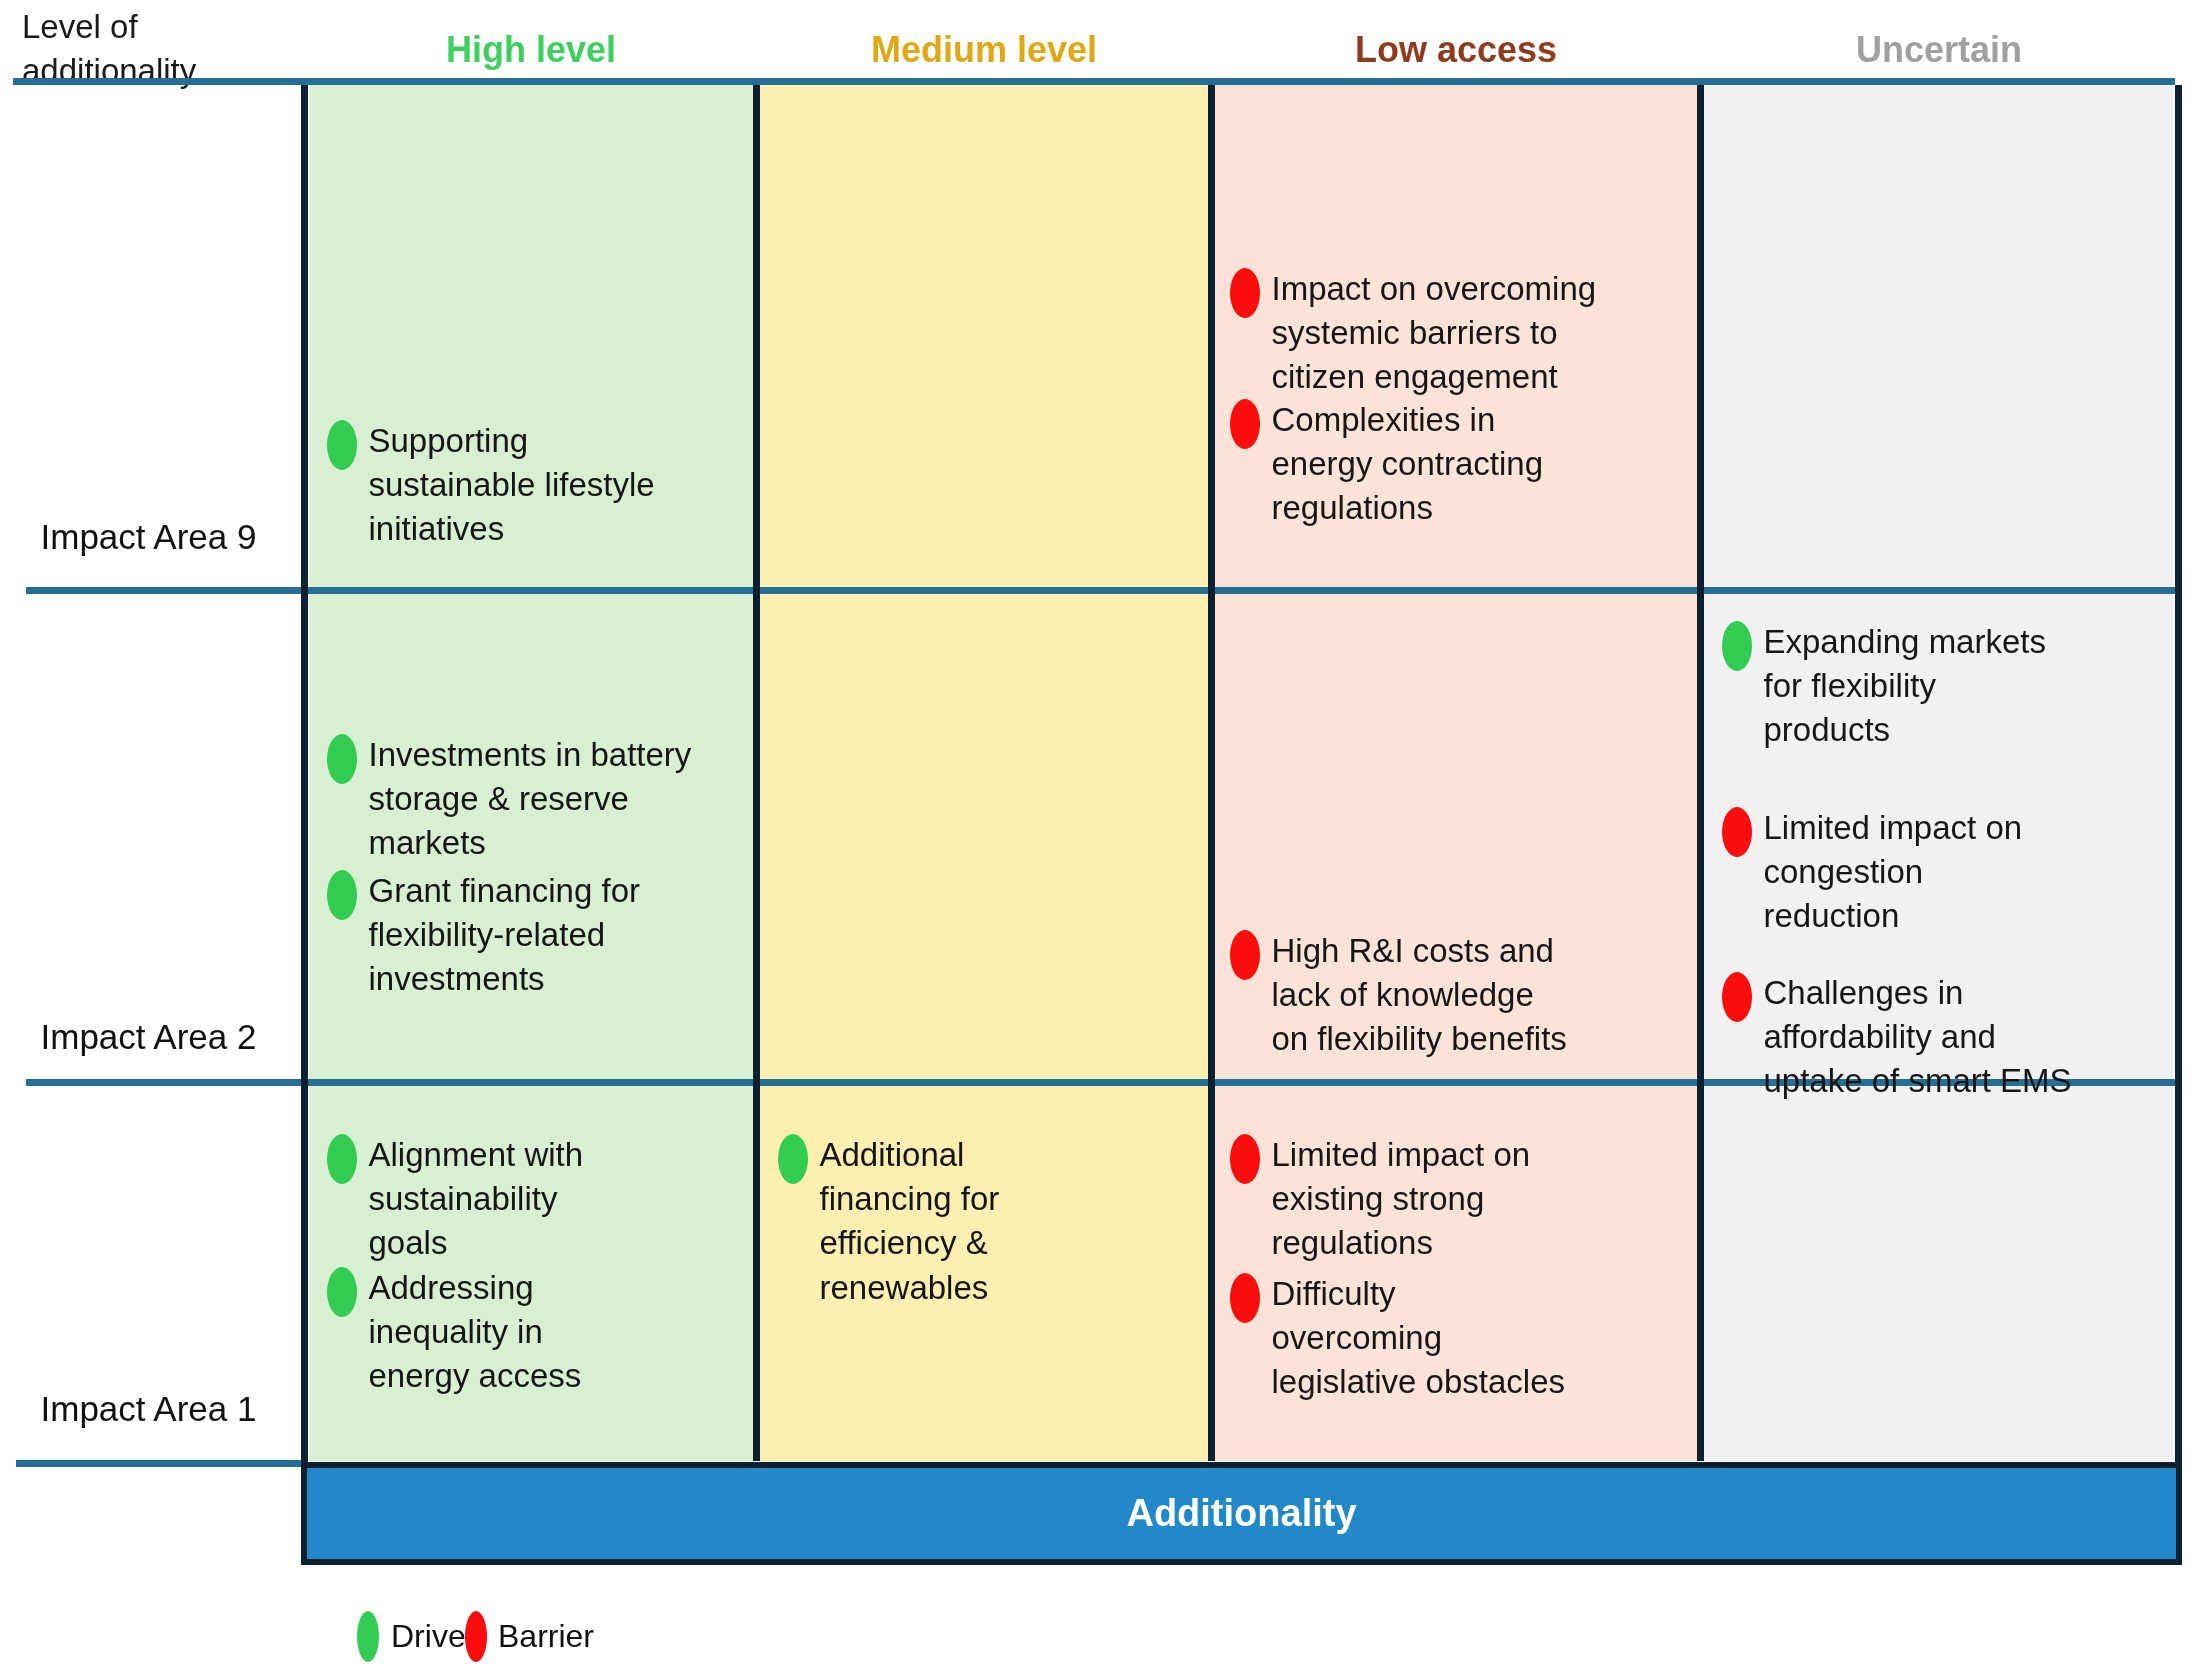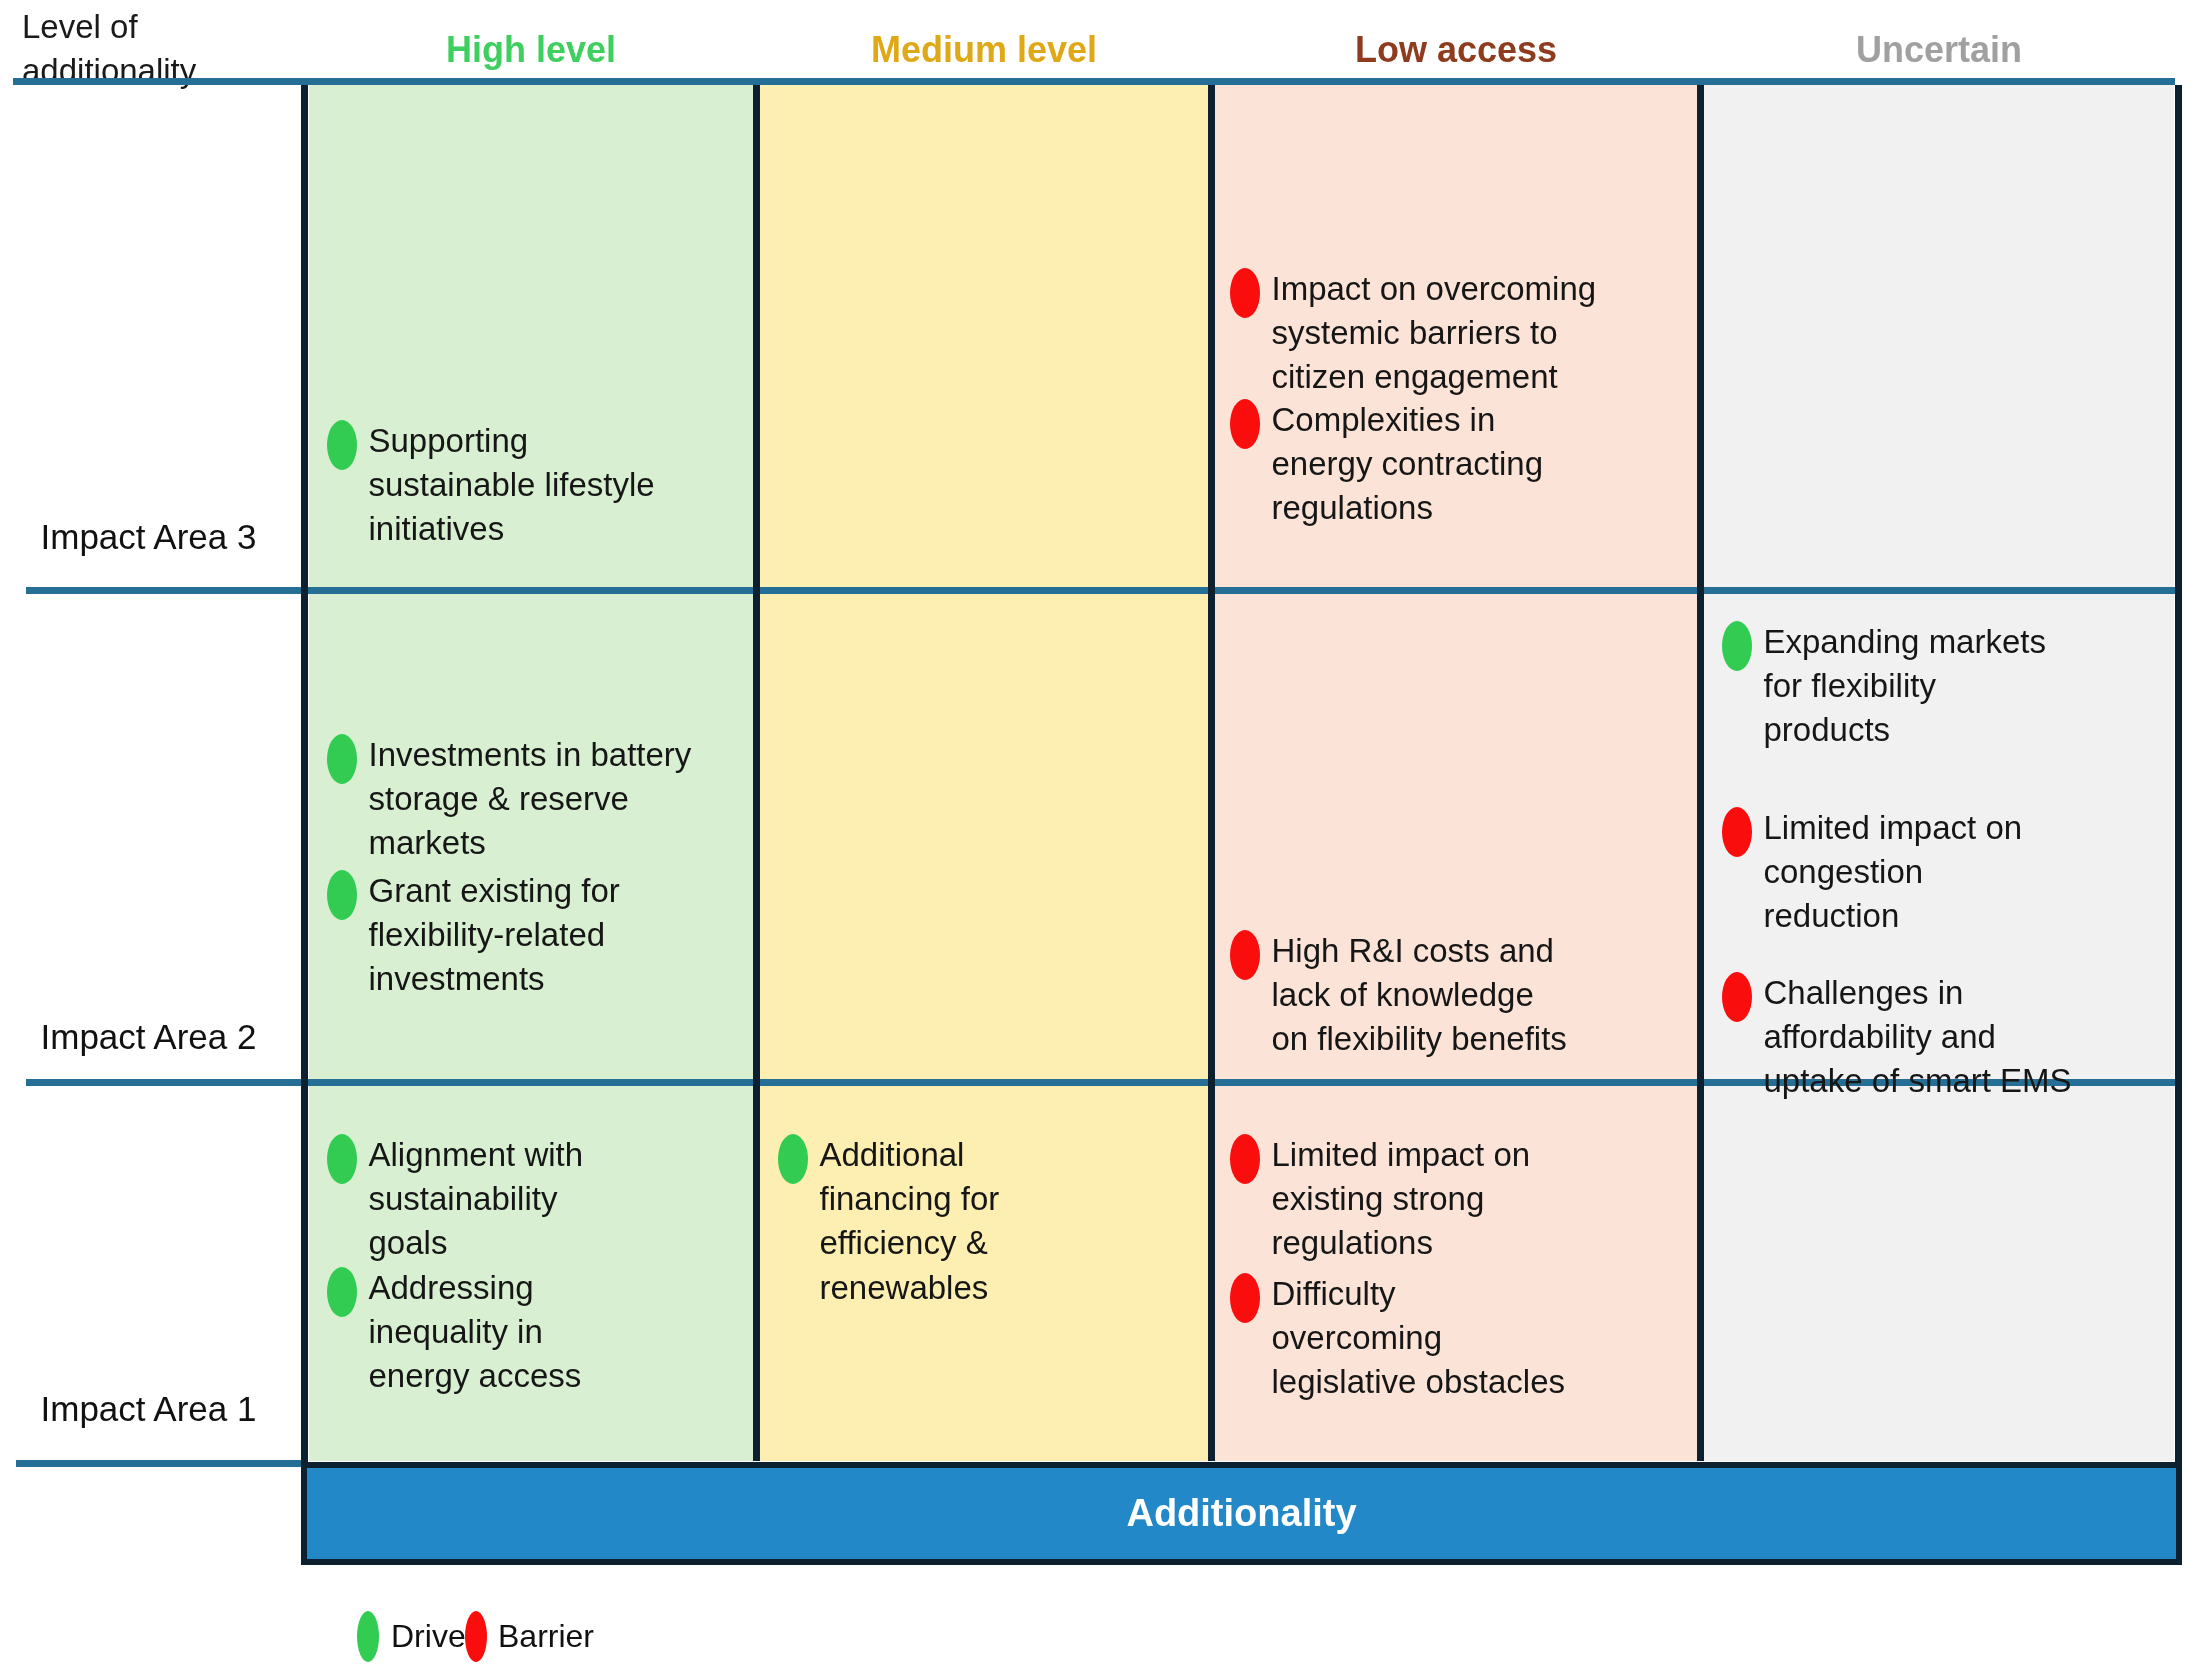--- a/index.html
+++ b/index.html
@@ -89,21 +89,21 @@
   <div class="tealline row-line-1"></div>
   <div class="tealline row-line-2"></div>
   <div class="tealline row-line-3"></div>
 
   <div class="navy v-left"></div>
   <div class="navy v-1"></div>
   <div class="navy v-2"></div>
   <div class="navy v-3"></div>
   <div class="navy v-right"></div>
 
-  <div class="row-label r1">Impact Area 3</div>
+  <div class="row-label r1">Impact Area 9</div>
   <div class="row-label r2">Impact Area 2</div>
   <div class="row-label r3">Impact Area 1</div>
 
   <div class="item" style="left:327px;top:419px;">
     <span class="dot driver"></span>
     <span class="itext">Supporting
 sustainable lifestyle
 initiatives</span>
   </div>
   <div class="item" style="left:1230px;top:267px;">
@@ -120,21 +120,21 @@
   </div>
 
   <div class="item" style="left:327px;top:733px;">
     <span class="dot driver"></span>
     <span class="itext">Investments in battery
 storage &amp; reserve
 markets</span>
   </div>
   <div class="item" style="left:327px;top:869px;">
     <span class="dot driver"></span>
-    <span class="itext">Grant existing for
+    <span class="itext">Grant financing for
 flexibility-related
 investments</span>
   </div>
   <div class="item" style="left:1230px;top:929px;">
     <span class="dot barrier"></span>
     <span class="itext">High R&amp;I costs and
 lack of knowledge
 on flexibility benefits</span>
   </div>
   <div class="item" style="left:1722px;top:620px;">

